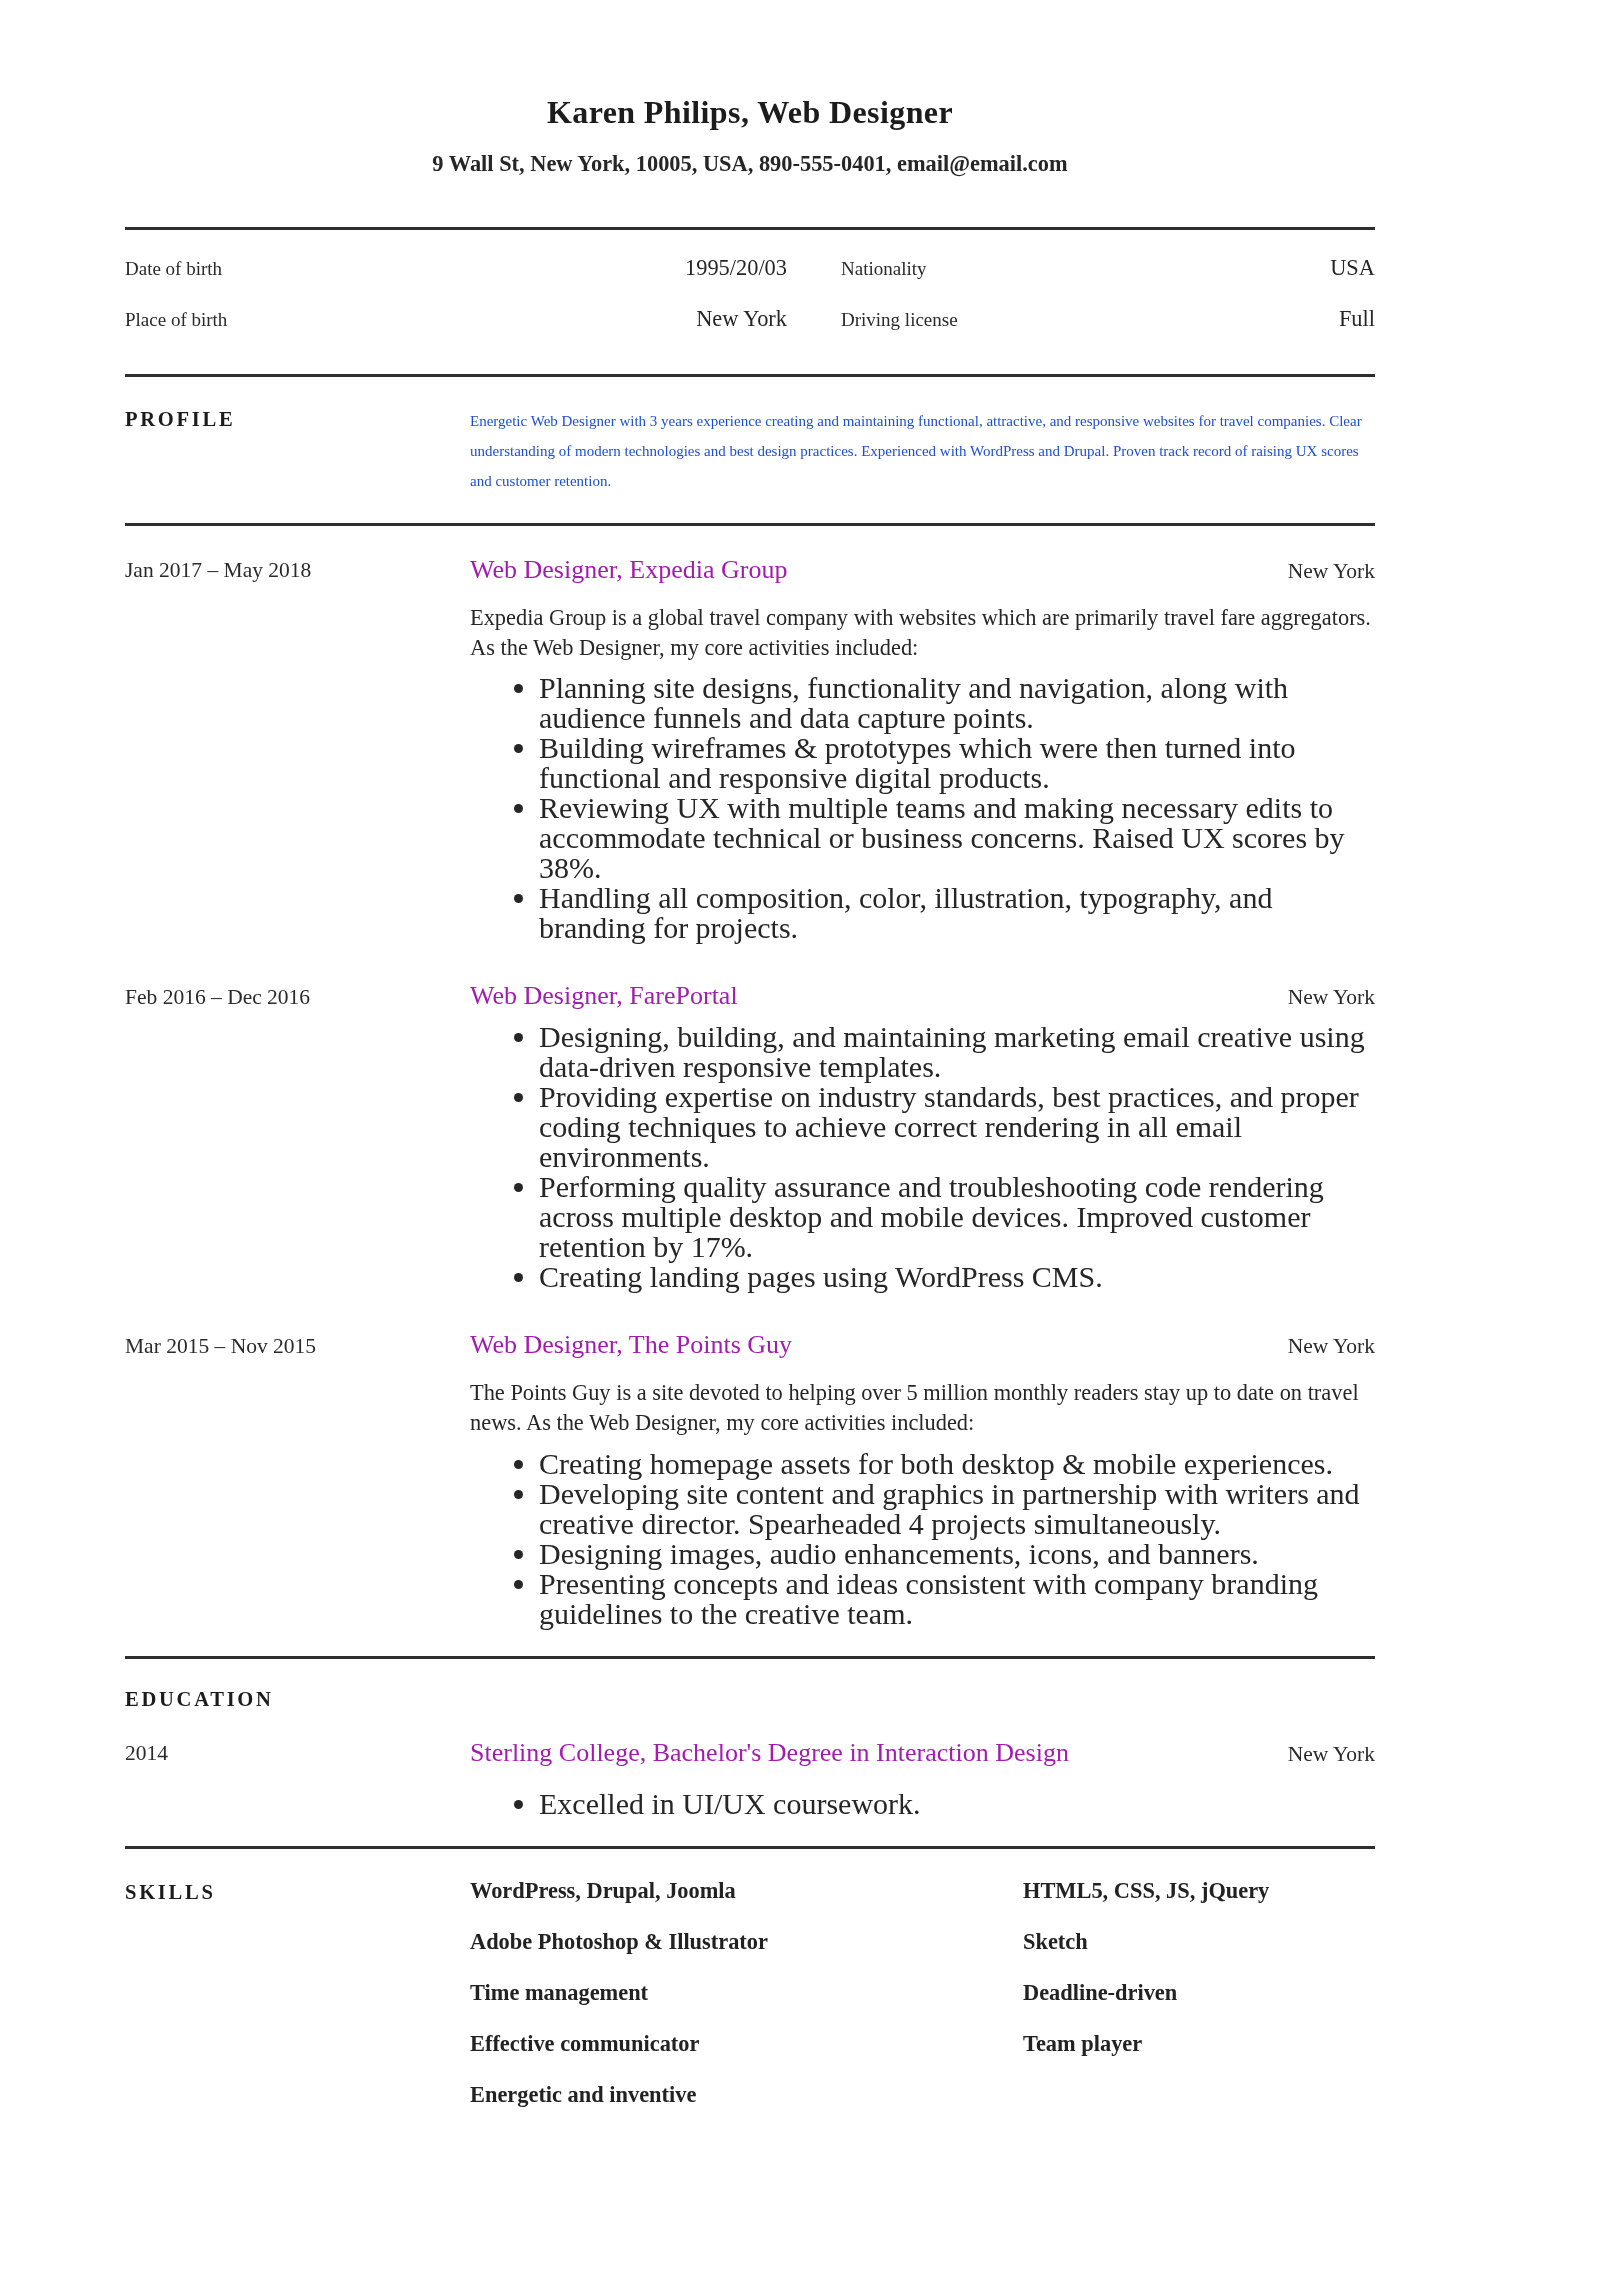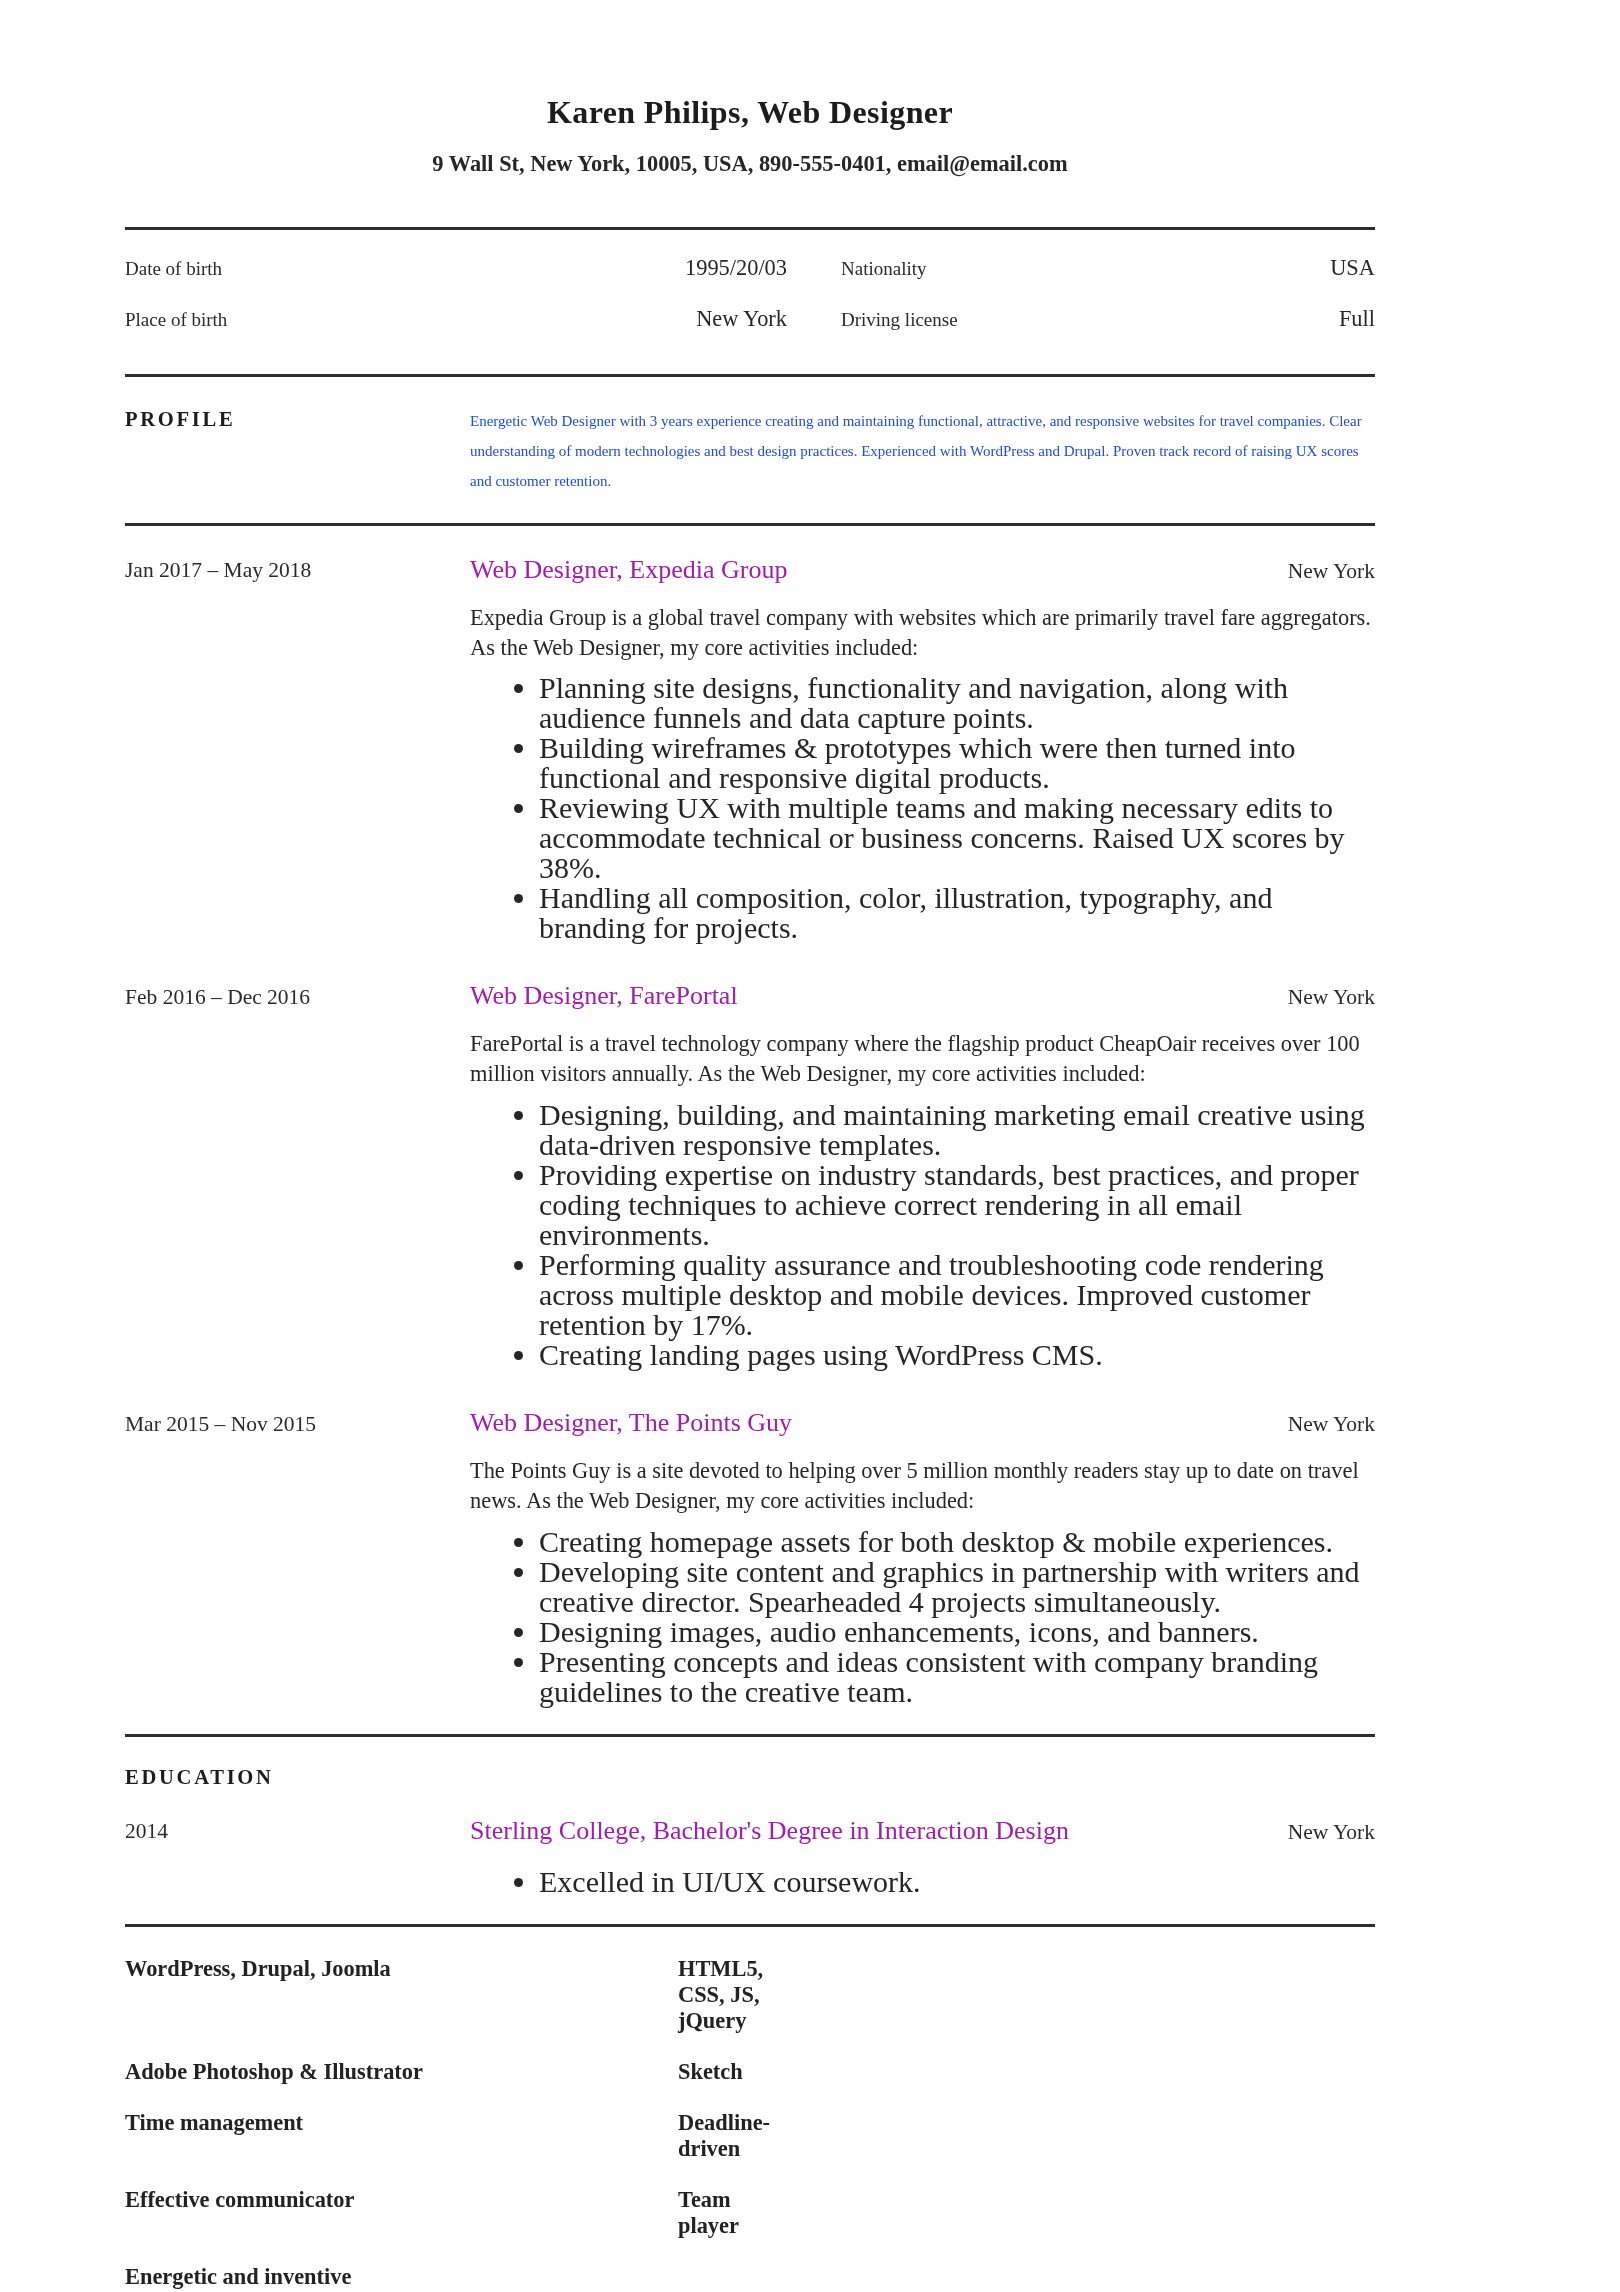--- a/index.html
+++ b/index.html
@@ -118,21 +118,20 @@
       </div>
     </article>
 
     <article class="job">
       <div class="job-dates">Feb 2016 – Dec 2016</div>
       <div class="job-body">
         <div class="job-header">
           <h3 class="job-title">Web Designer, FarePortal</h3>
           <span class="job-location">New York</span>
         </div>
-        <p class="job-summary">FarePortal is a travel technology company where the flagship product CheapOair receives over 100 million visitors annually. As the Web Designer, my core activities included:</p>
         <ul class="bullets">
           <li>Designing, building, and maintaining marketing email creative using data-driven responsive templates.</li>
           <li>Providing expertise on industry standards, best practices, and proper coding techniques to achieve correct rendering in all email environments.</li>
           <li>Performing quality assurance and troubleshooting code rendering across multiple desktop and mobile devices. Improved customer retention by 17%.</li>
           <li>Creating landing pages using WordPress CMS.</li>
         </ul>
       </div>
     </article>
 
     <article class="job">
@@ -168,20 +167,21 @@
         <ul class="bullets edu">
           <li>Excelled in UI/UX coursework.</li>
         </ul>
       </div>
     </article>
   </section>
 
   <hr class="rule inner">
 
   <section class="section side-by-side">
+    <h2 class="section-label">SKILLS</h2>
     <div class="skills-grid">
       <span class="skill">WordPress, Drupal, Joomla</span>
       <span class="skill">HTML5, CSS, JS, jQuery</span>
       <span class="skill">Adobe Photoshop &amp; Illustrator</span>
       <span class="skill">Sketch</span>
       <span class="skill">Time management</span>
       <span class="skill">Deadline-driven</span>
       <span class="skill">Effective communicator</span>
       <span class="skill">Team player</span>
       <span class="skill">Energetic and inventive</span>

